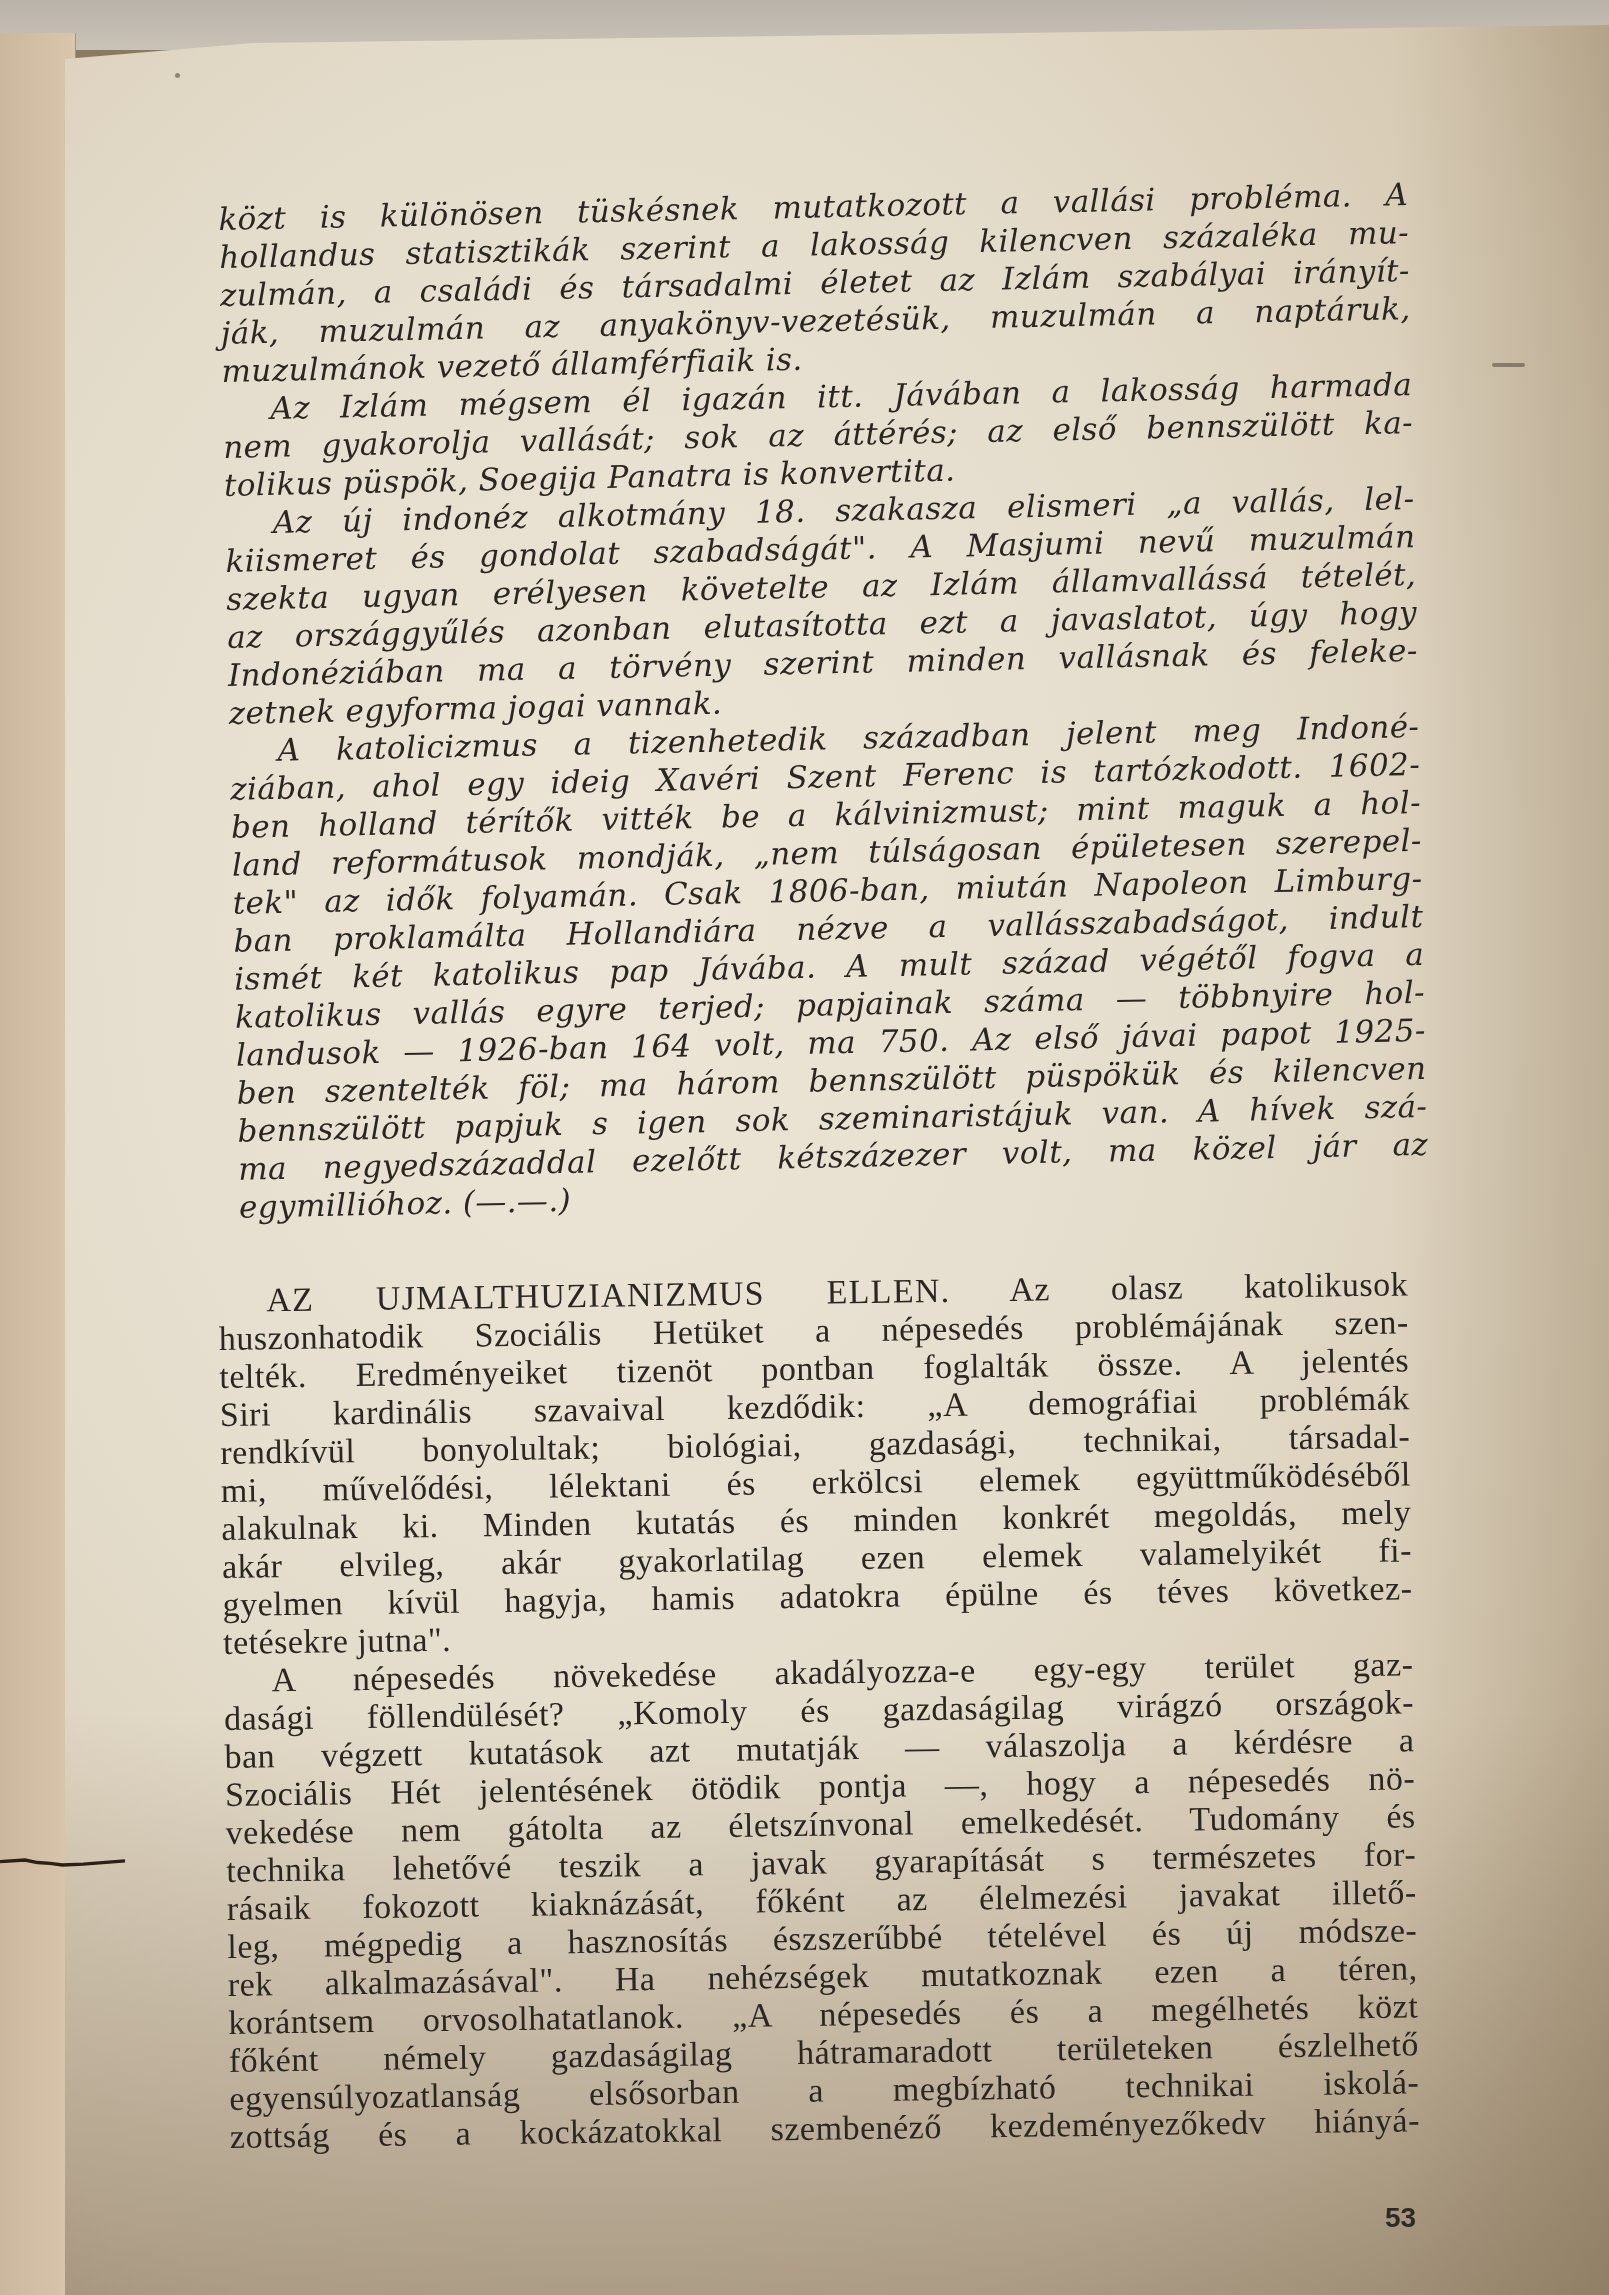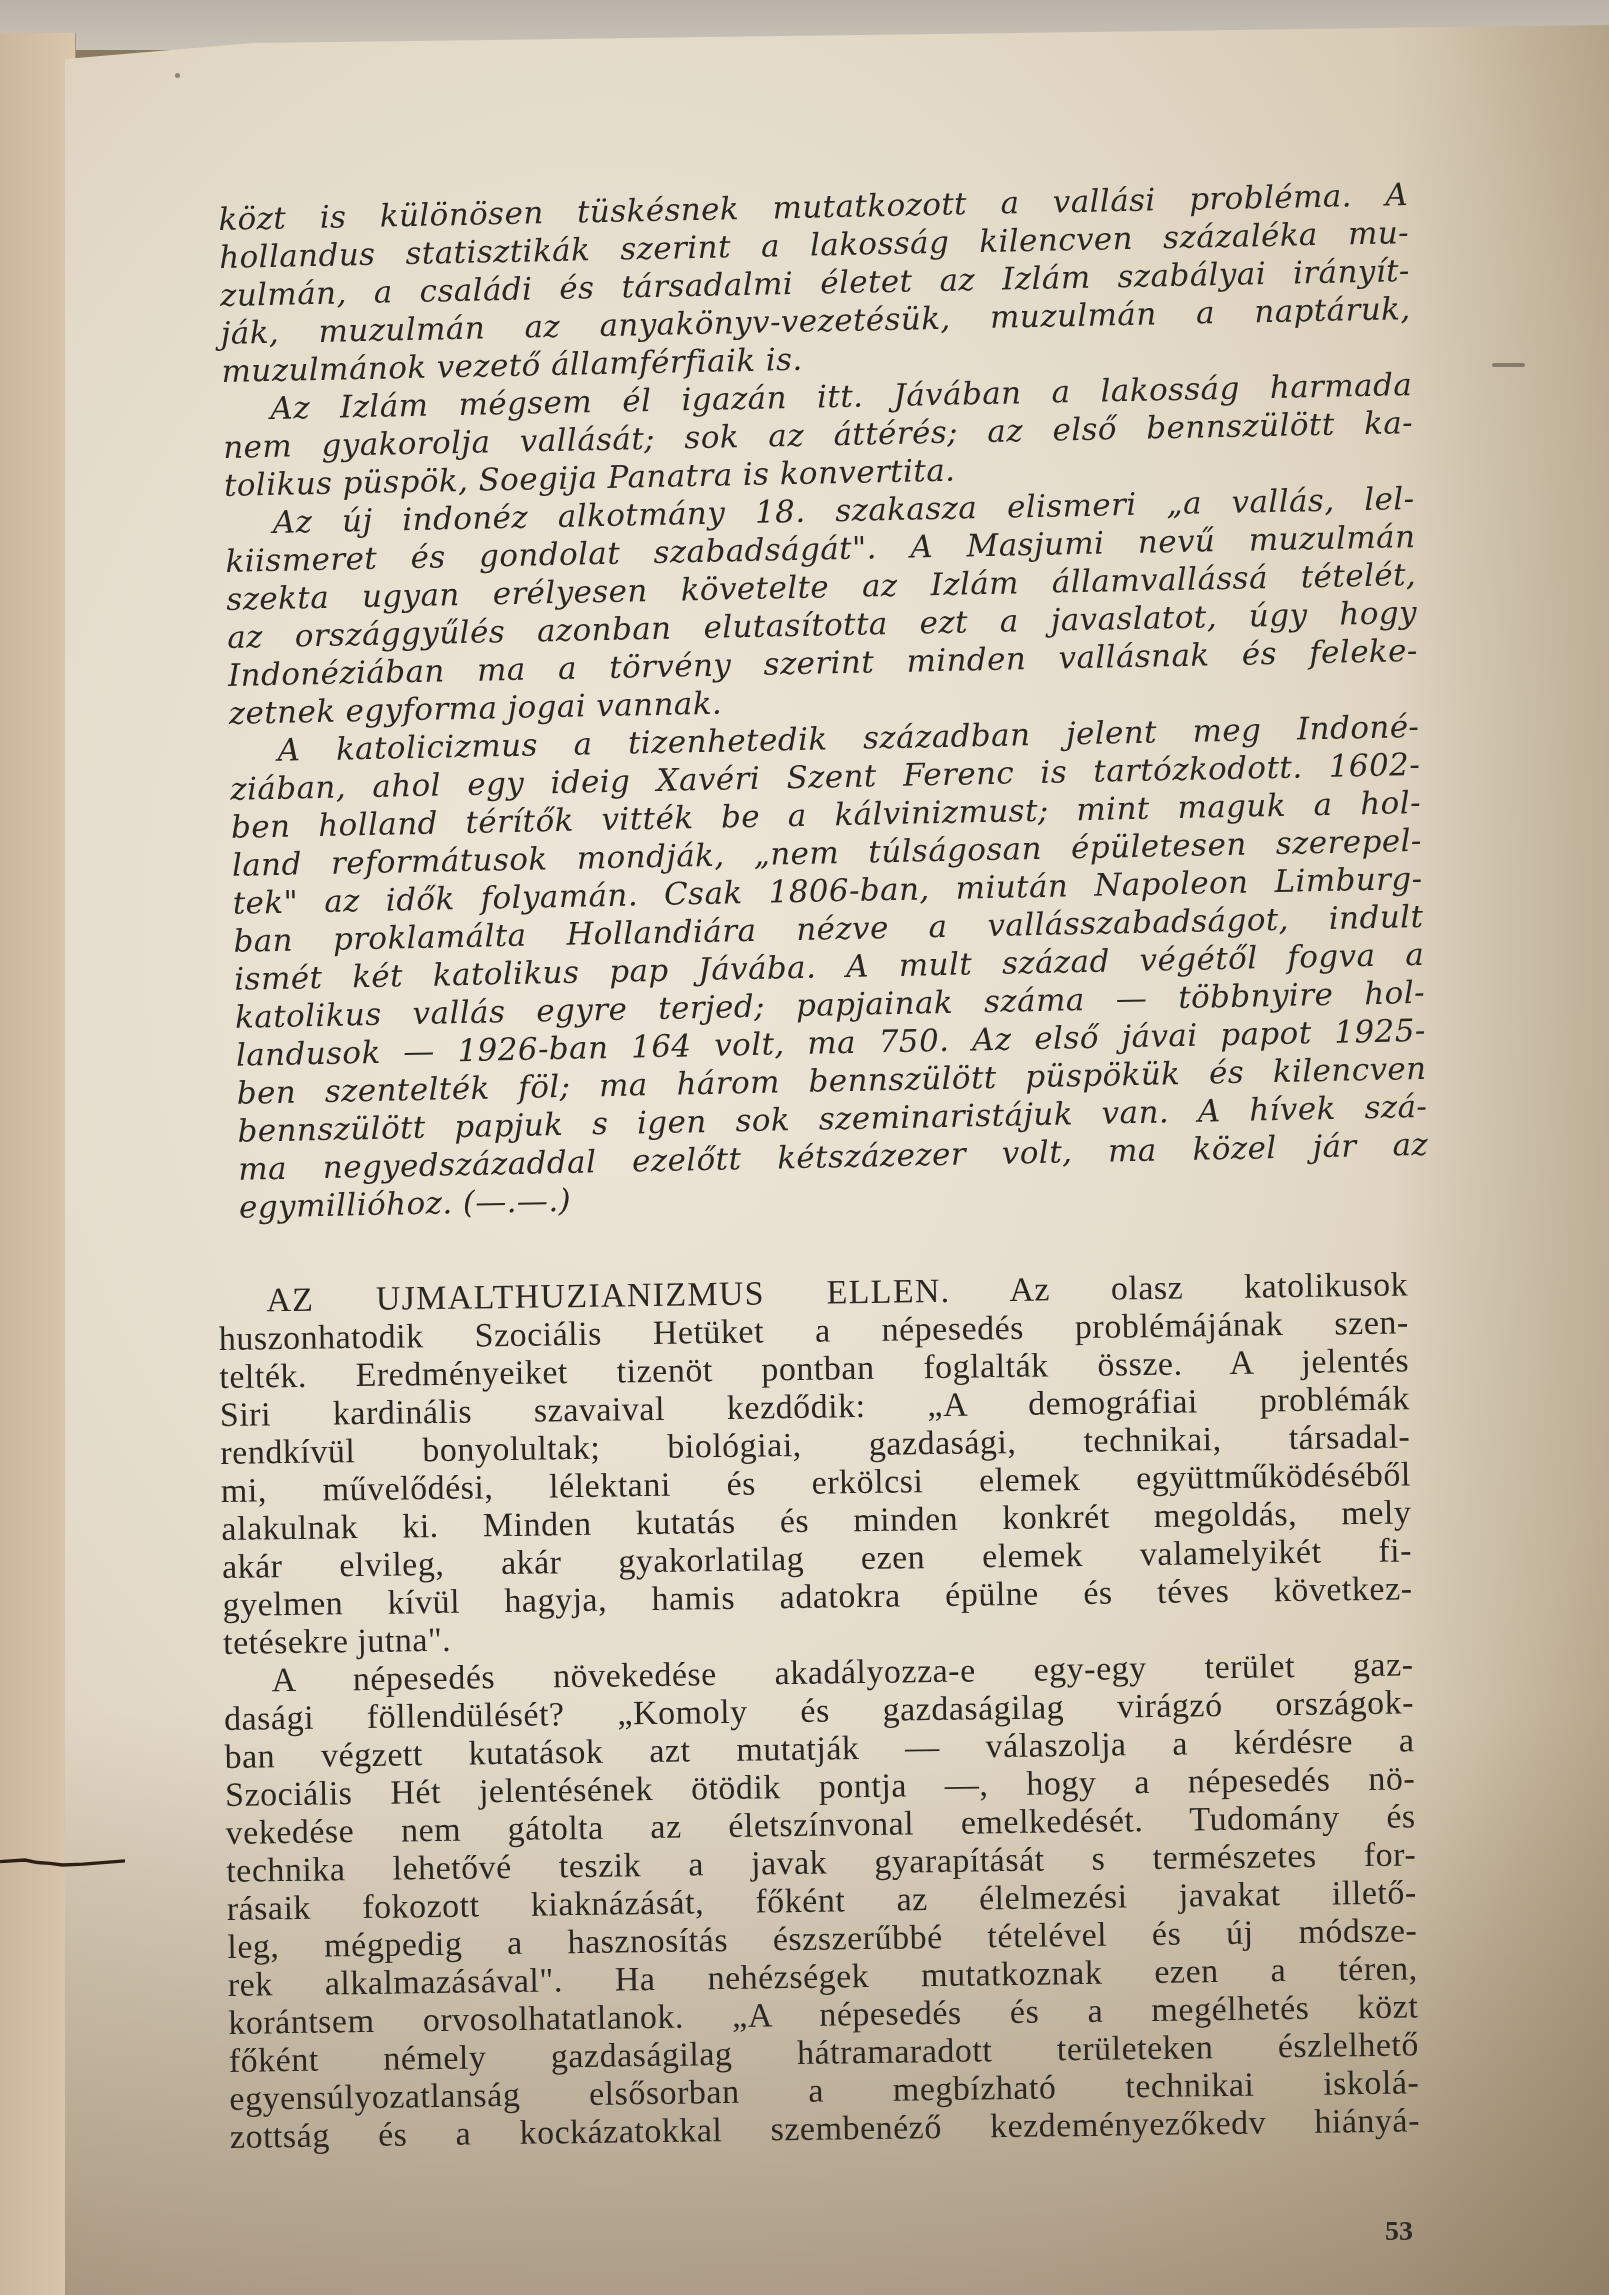--- a/index.html
+++ b/index.html
@@ -58,22 +58,22 @@
   }
   .line {
     display: block; white-space: nowrap; text-align: justify;
     text-align-last: justify;
   }
   .line.last { text-align-last: left; }
   .line.indent { padding-left: 48px; }
   .heading-caps { letter-spacing: 1.3px; }
   .page-number {
     position: absolute; left: 1385px; top: 2202px;
-    font-family: Liberation Serif, serif; font-weight: bold;
-    font-size: 28px; color: #2e2a25; margin-top: 13px;
+    font-family: Liberation Sans, sans-serif; font-weight: bold;
+    font-size: 28px; color: #2e2a25;
   }
   .speck { position: absolute; background: #5a5046; border-radius: 50%; opacity: .6; }
 </style>
 </head>
 <body>
 
 <div class="backdrop-top"></div>
 <div class="left-page"></div>
 
 <div class="page">

